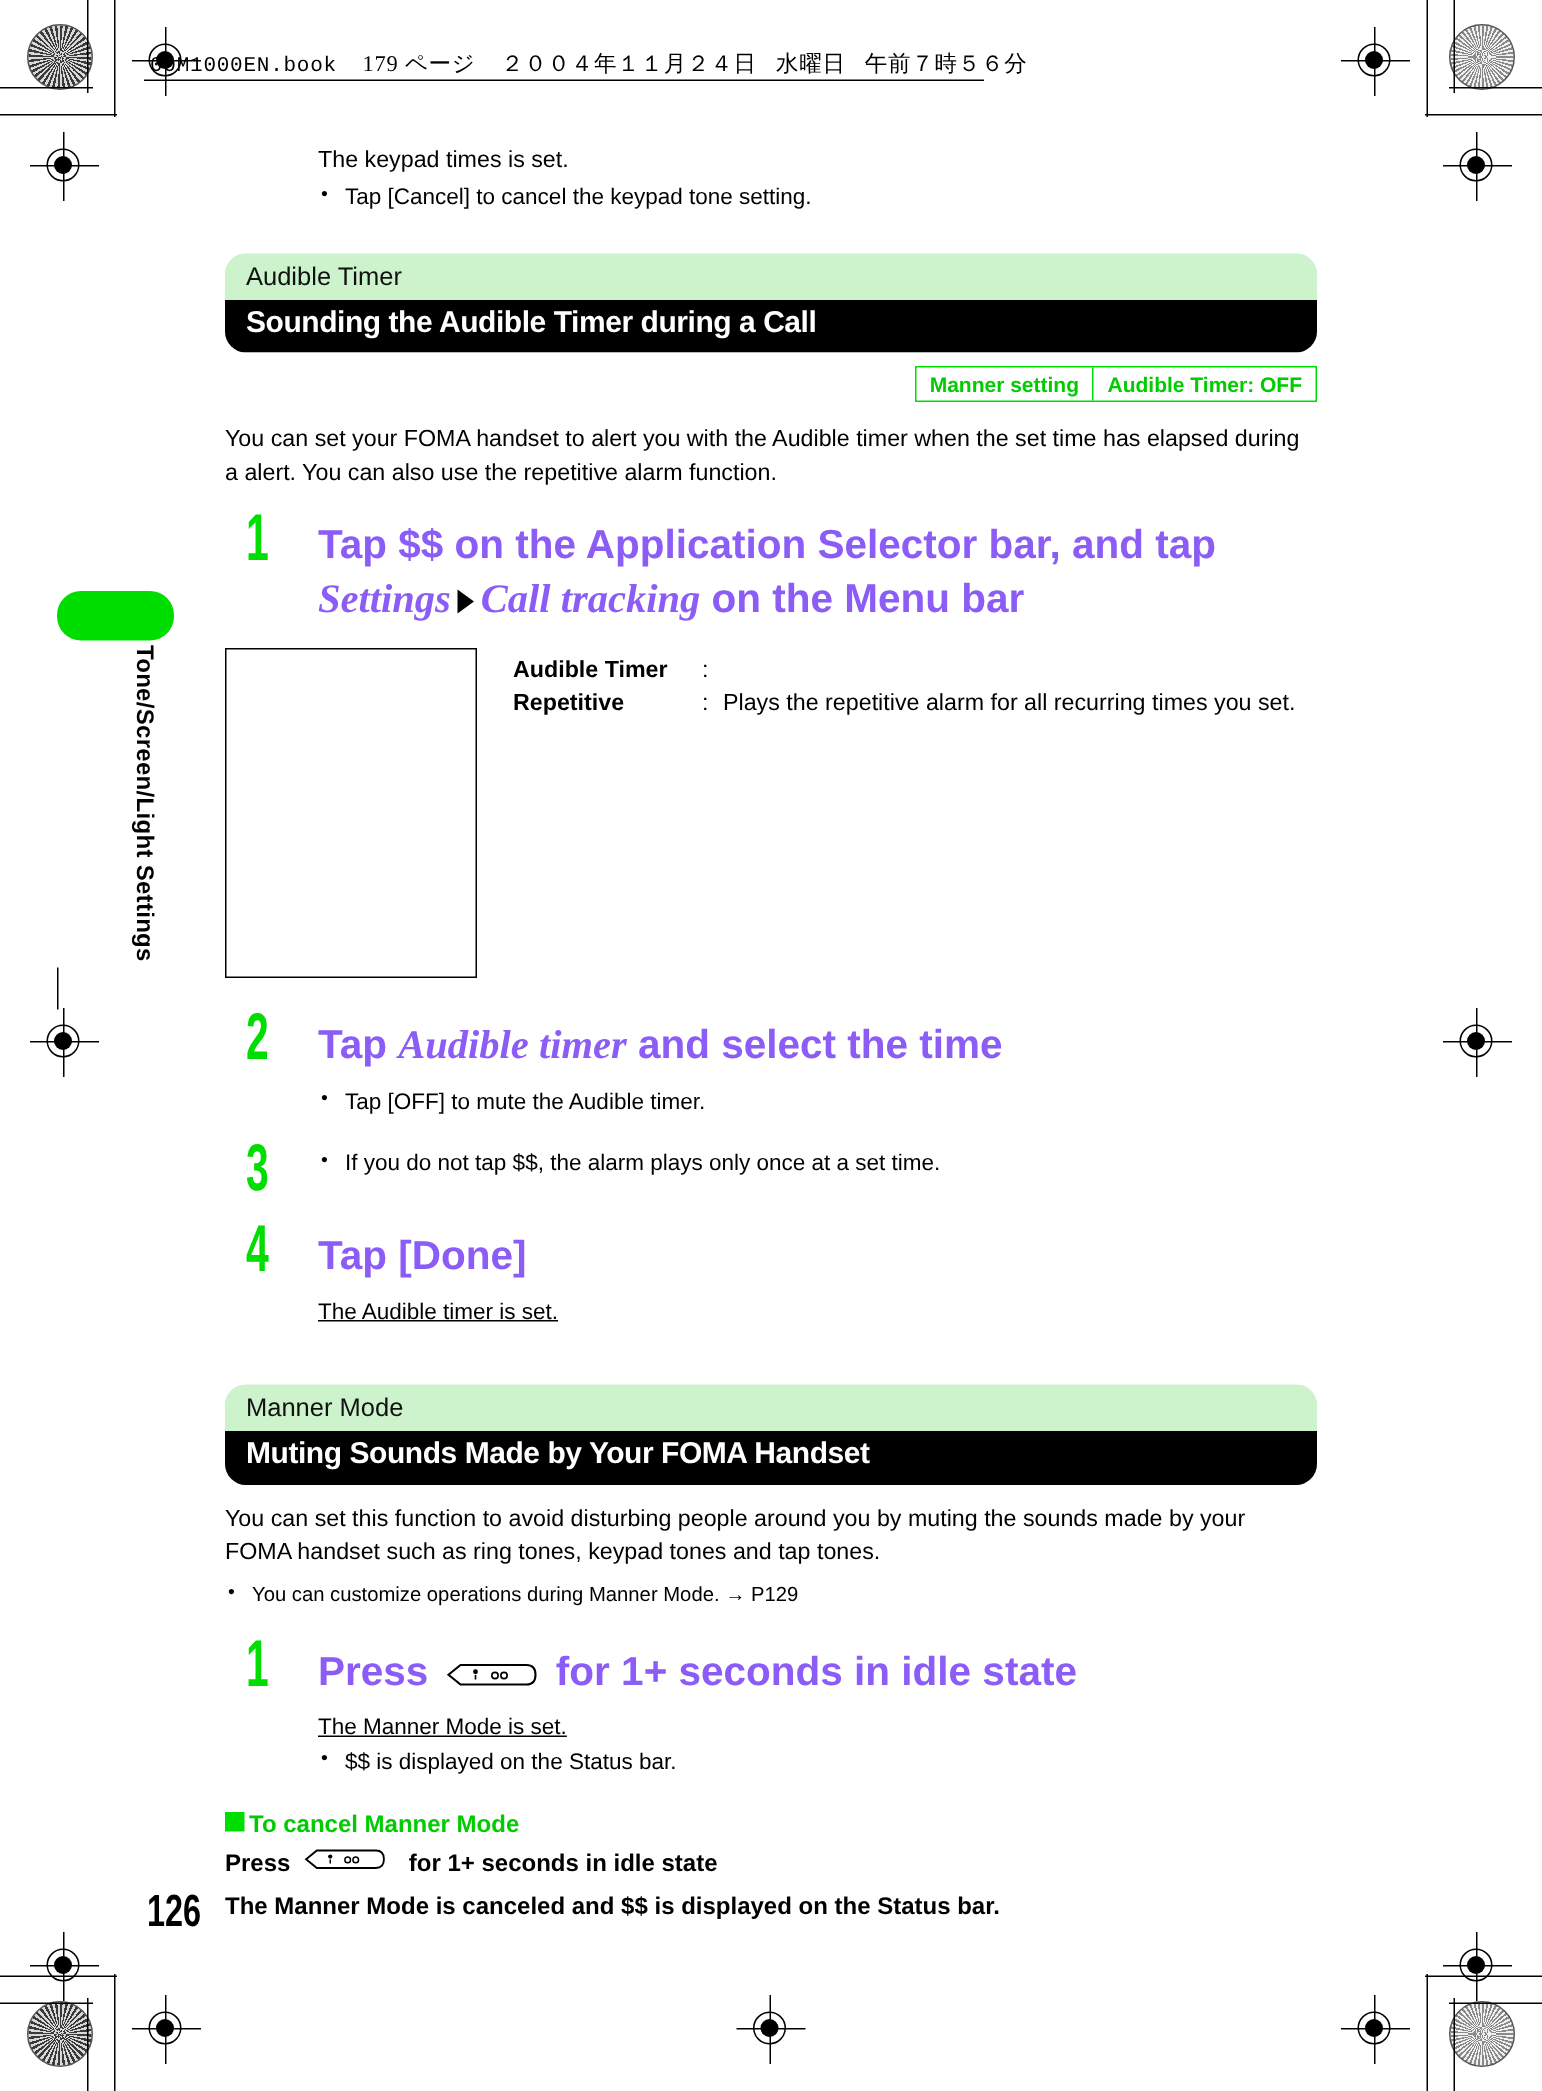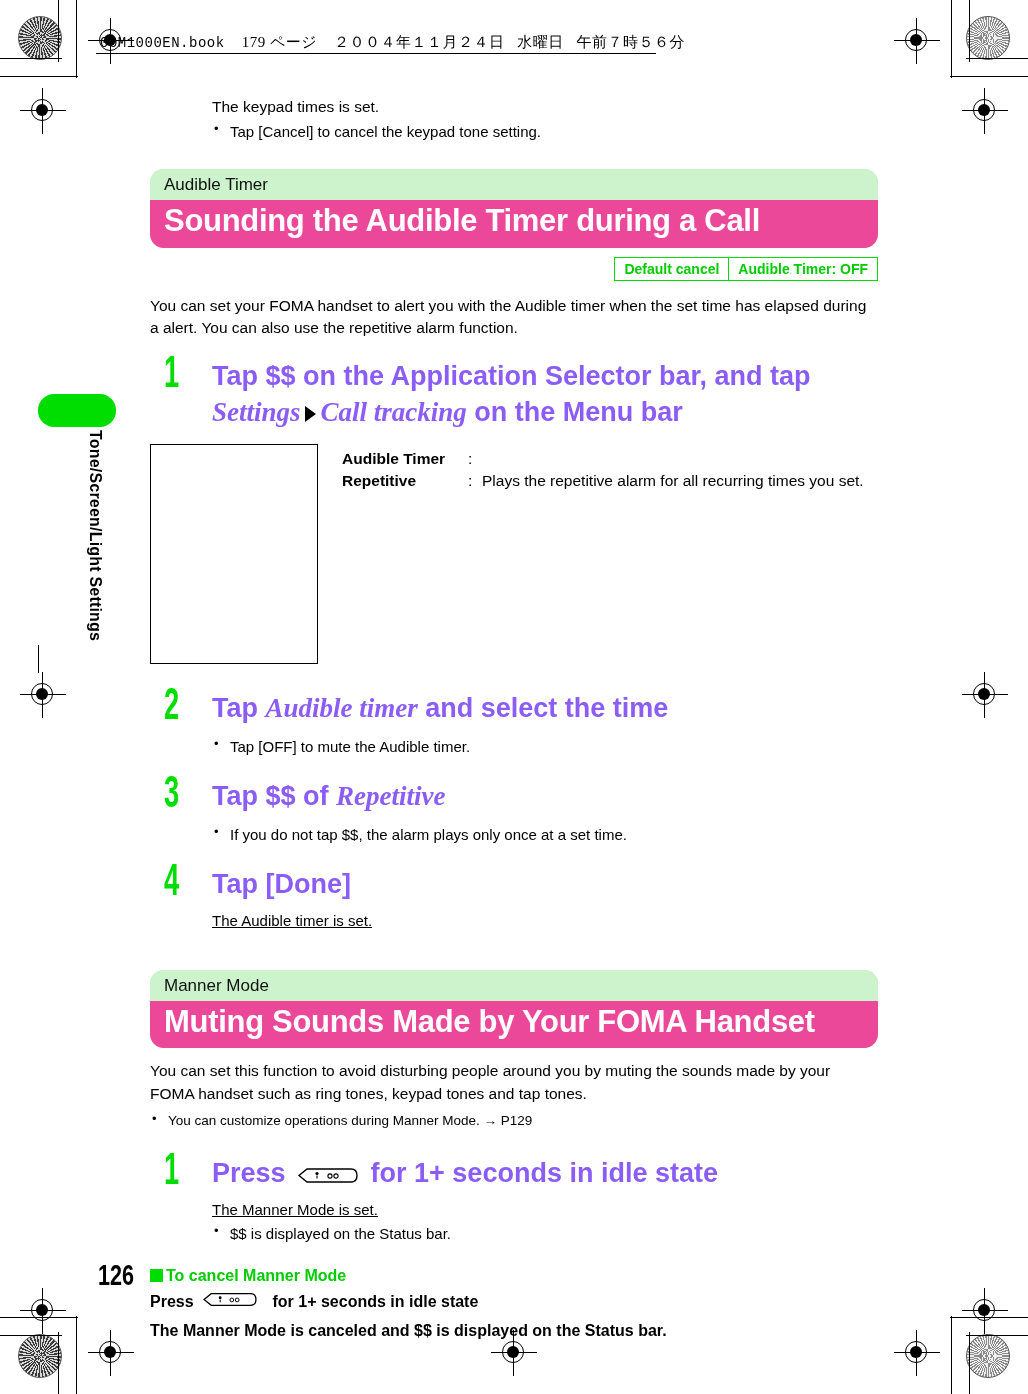--- a/index.html
+++ b/index.html
@@ -159,23 +159,23 @@
     box-shadow: 0 0 0 1px #bfe8bf inset;
   }
   .section .cat {
     background: #ccf3cc;
     color: #111;
     font-size: 17px;
     padding: 5px 14px 4px 14px;
     line-height: 1.3;
   }
   .section .title {
-    background: #ec4899;
+    background: #000000;
     color: #ffffff;
-    font-size: 31px;
+    font-size: 20px;
     font-weight: bold;
     letter-spacing: -0.3px;
     padding: 4px 14px 9px 14px;
     line-height: 1.12;
     white-space: nowrap;
   }
 
   
   .default-row {
     display: flex;
@@ -294,21 +294,20 @@
   }
   .desc-table .v { flex: 1; }
 
   
   .greenhead {
     margin-top: 22px;
     color: #00cc00;
     font-weight: bold;
     font-size: 16px;
     display: flex;
-    align-items: center;
   }
   .greenhead .sq {
     width: 13px; height: 13px;
     background: #00dd00;
     margin-right: 3px;
     flex: none;
   }
   .boldline {
     font-size: 16px;
     font-weight: bold;
@@ -456,21 +455,21 @@
       </ul>
     </div>
 
     <div class="section">
       <div class="cat">Audible Timer</div>
       <div class="title">Sounding the Audible Timer during a Call</div>
     </div>
 
     <div class="default-row">
       <div class="default-box">
-        <div class="lbl">Default cancel</div>
+        <div class="lbl">Manner setting</div>
         <div class="val">Audible Timer: OFF</div>
       </div>
     </div>
 
     <div class="para">You can set your FOMA handset to alert you with the Audible timer when the set time has elapsed during a alert. You can also use the repetitive alarm function.</div>
 
     <div class="step">
       <div class="num">1</div>
       <div class="head">
         <span>Tap $$ on the Application Selector bar, and tap </span><span class="ui">Settings</span><span class="arrow-tri"></span><span class="ui">Call tracking</span><span> on the Menu bar</span>
@@ -497,23 +496,20 @@
       <div class="head">
         <span>Tap </span><span class="ui">Audible timer</span><span> and select the time</span>
       </div>
       <ul class="bullets" style="margin-top:10px;">
         <li>Tap [OFF] to mute the Audible timer.</li>
       </ul>
     </div>
 
     <div class="step" style="margin-top:20px;">
       <div class="num">3</div>
-      <div class="head">
-        <span>Tap $$ of </span><span class="ui">Repetitive</span>
-      </div>
       <ul class="bullets" style="margin-top:10px;">
         <li>If you do not tap $$, the alarm plays only once at a set time.</li>
       </ul>
     </div>
 
     <div class="step" style="margin-top:20px;">
       <div class="num">4</div>
       <div class="head">Tap [Done]</div>
       <div class="sub">The Audible timer is set.</div>
     </div>

